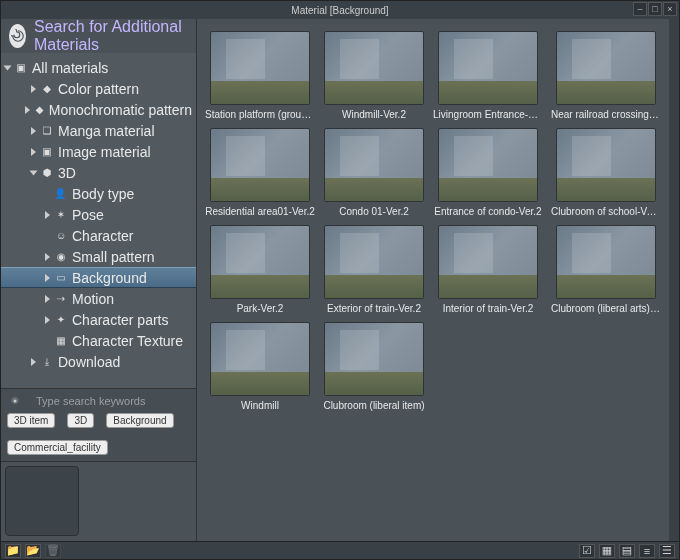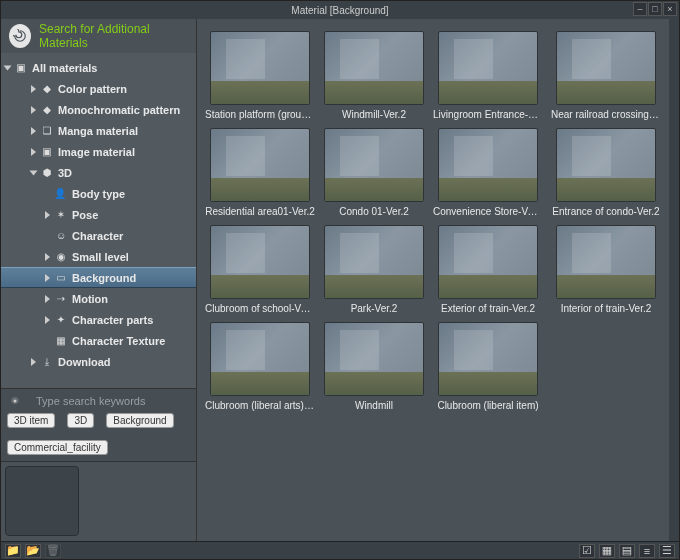--- a/index.html
+++ b/index.html
@@ -6,29 +6,29 @@
 body { background:#4a5258; color:#d0d0d0; font-size:11px; width:680px; height:560px; overflow:hidden; }
 .window { width:680px; height:560px; display:flex; flex-direction:column; background:#4a5258; border:1px solid #222; }
 .titlebar { height:18px; background:#3a4146; display:flex; align-items:center; justify-content:center; position:relative; font-size:10px; color:#ccc; }
 .titlebar .controls { position:absolute; right:2px; top:1px; display:flex; gap:1px; }
 .titlebar .tb-btn { width:14px; height:14px; background:#2d3338; border:1px solid #555; display:flex; align-items:center; justify-content:center; font-size:9px; color:#bbb; cursor:pointer; }
 .main { flex:1; display:flex; min-height:0; }
 .sidebar { width:196px; background:#4a5258; display:flex; flex-direction:column; border-right:1px solid #333; }
 .search-add { height:34px; display:flex; align-items:center; padding:0 8px; gap:8px; cursor:pointer; }
 .search-add .circle { width:24px; height:24px; border-radius:50%; background:#e6e6e6; display:flex; align-items:center; justify-content:center; }
 .search-add .circle svg { width:14px; height:14px; }
-.search-add-txt { font-size:12px; color:#84cc16; }
+.search-add-txt { font-size:16px; color:#c4b5fd; }
 .tree { flex:1; overflow:auto; background:#525a60; padding:4px 0; }
 .tree-row { display:flex; align-items:center; height:21px; padding:0 4px; gap:4px; cursor:pointer; }
 .tree-row.sel { background:linear-gradient(#5f7f99,#4a6b87); border-top:1px solid #7aa0c0; border-bottom:1px solid #2a4050; }
 .tree-row .ind { display:inline-block; }
 .tri { width:0; height:0; border-top:4px solid transparent; border-bottom:4px solid transparent; border-left:5px solid #ccc; display:inline-block; }
 .tri.open { transform:rotate(90deg); }
 .tree-icon { width:14px; height:14px; display:inline-flex; align-items:center; justify-content:center; font-size:10px; color:#ddd; }
-.tree-lbl { font-size:11px; color:#e8e8e8; white-space:nowrap;font-weight:bold; }
+.tree-lbl { font-size:14px; color:#e8e8e8; white-space:nowrap; }
 .filter { background:#464d53; padding:4px; border-top:1px solid #333; }
 .filter-head { display:flex; align-items:center; gap:15px; padding:2px 4px 4px; }
 .filter-head .gear { width:12px; height:12px; color:#ccc; }
 .filter-head input { flex:1; background:transparent; border:none; color:#aaa; font-size:11px; outline:none; }
 .filter-head input::placeholder { color:#9aa0a4; }
 .tags { display:flex; flex-wrap:wrap; gap:12px; padding:2px; }
 .tag { background:#eee; color:#333; font-size:10px; padding:1px 6px; border-radius:3px; border:1px solid #999; cursor:pointer; }
 .preview { height:80px; background:#4a5258; border-top:1px solid #333; padding:4px; display:flex; }
 .preview-box { width:74px; height:70px; background:#3d4449; border:1px solid #2a2f33; border-radius:4px; }
 .content { flex:1; overflow:auto; background:#4a5258; padding:12px 8px; }
@@ -122,21 +122,21 @@
             <div class="tree-row">
               <span class="ind" style="width:36px"></span>
               <span style="width:5px;display:inline-block"></span>
               <span class="tree-icon">☺</span>
               <span class="tree-lbl">Character</span>
             </div>
             <div class="tree-row">
               <span class="ind" style="width:36px"></span>
               <span class="tri"></span>
               <span class="tree-icon">◉</span>
-              <span class="tree-lbl">Small level</span>
+              <span class="tree-lbl">Small pattern</span>
             </div>
             <div class="tree-row sel">
               <span class="ind" style="width:36px"></span>
               <span class="tri"></span>
               <span class="tree-icon">▭</span>
               <span class="tree-lbl">Background</span>
             </div>
             <div class="tree-row">
               <span class="ind" style="width:36px"></span>
               <span class="tri"></span>
@@ -207,24 +207,20 @@
           <div class="thumb">
             <div class="thumb-img"></div>
             <div class="thumb-cap">Residential area01-Ver.2</div>
           </div>
           <div class="thumb">
             <div class="thumb-img"></div>
             <div class="thumb-cap">Condo 01-Ver.2</div>
           </div>
           <div class="thumb">
             <div class="thumb-img"></div>
-            <div class="thumb-cap">Convenience Store-Ver.2</div>
-          </div>
-          <div class="thumb">
-            <div class="thumb-img"></div>
             <div class="thumb-cap">Entrance of condo-Ver.2</div>
           </div>
           <div class="thumb">
             <div class="thumb-img"></div>
             <div class="thumb-cap">Clubroom of school-Ver.2</div>
           </div>
           <div class="thumb">
             <div class="thumb-img"></div>
             <div class="thumb-cap">Park-Ver.2</div>
           </div>

